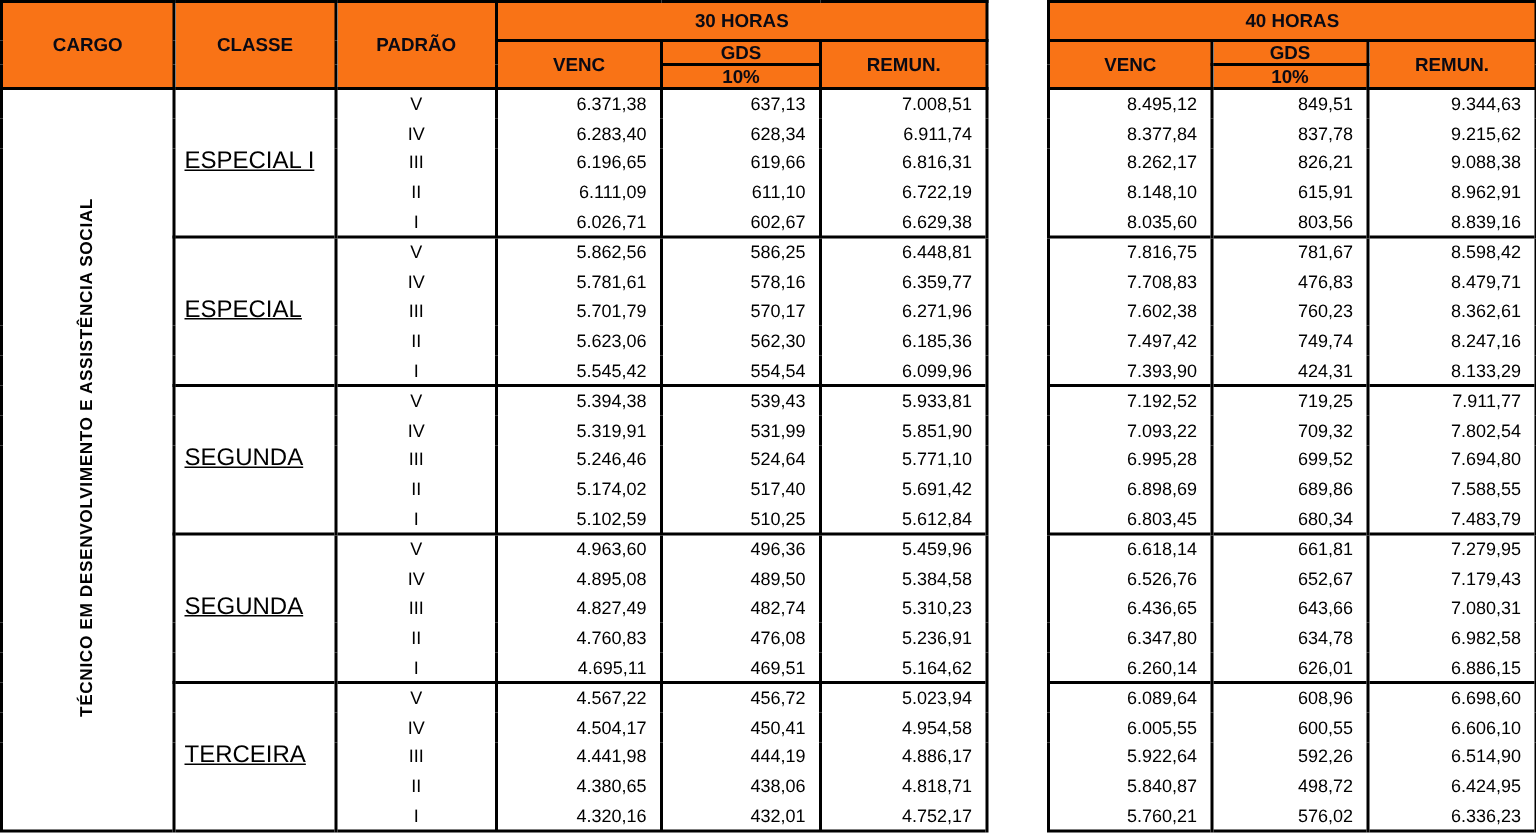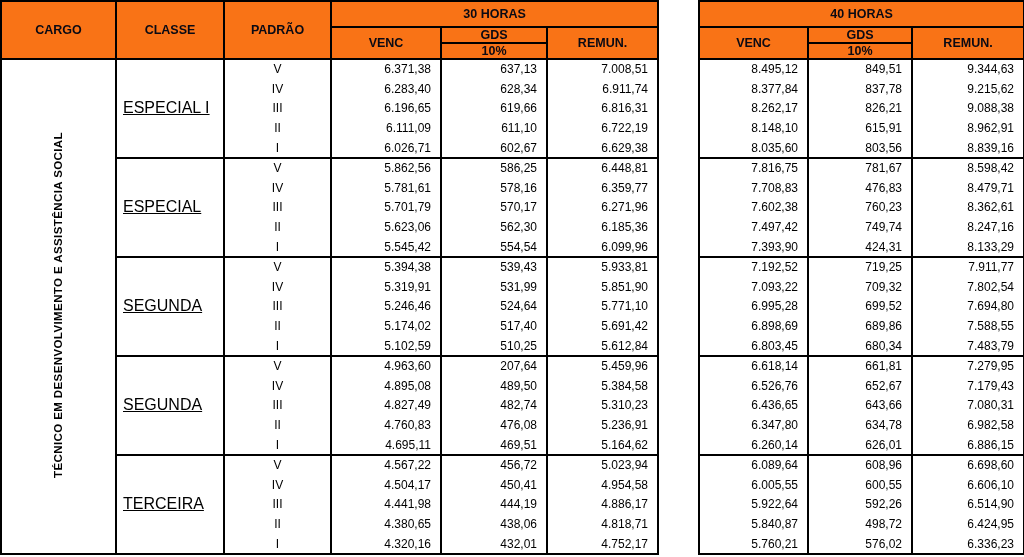--- a/index.html
+++ b/index.html
@@ -176,21 +176,21 @@
         <tr>
           <td class="padrao">I</td>
           <td class="num">5.102,59</td>
           <td class="num">510,25</td>
           <td class="num">5.612,84</td>
         </tr>
         <tr class="group-start">
           <td class="classe" rowspan="5">SEGUNDA</td>
           <td class="padrao">V</td>
           <td class="num">4.963,60</td>
-          <td class="num">207,64</td>
+          <td class="num">496,36</td>
           <td class="num">5.459,96</td>
         </tr>
         <tr>
           <td class="padrao">IV</td>
           <td class="num">4.895,08</td>
           <td class="num">489,50</td>
           <td class="num">5.384,58</td>
         </tr>
         <tr>
           <td class="padrao">III</td>

